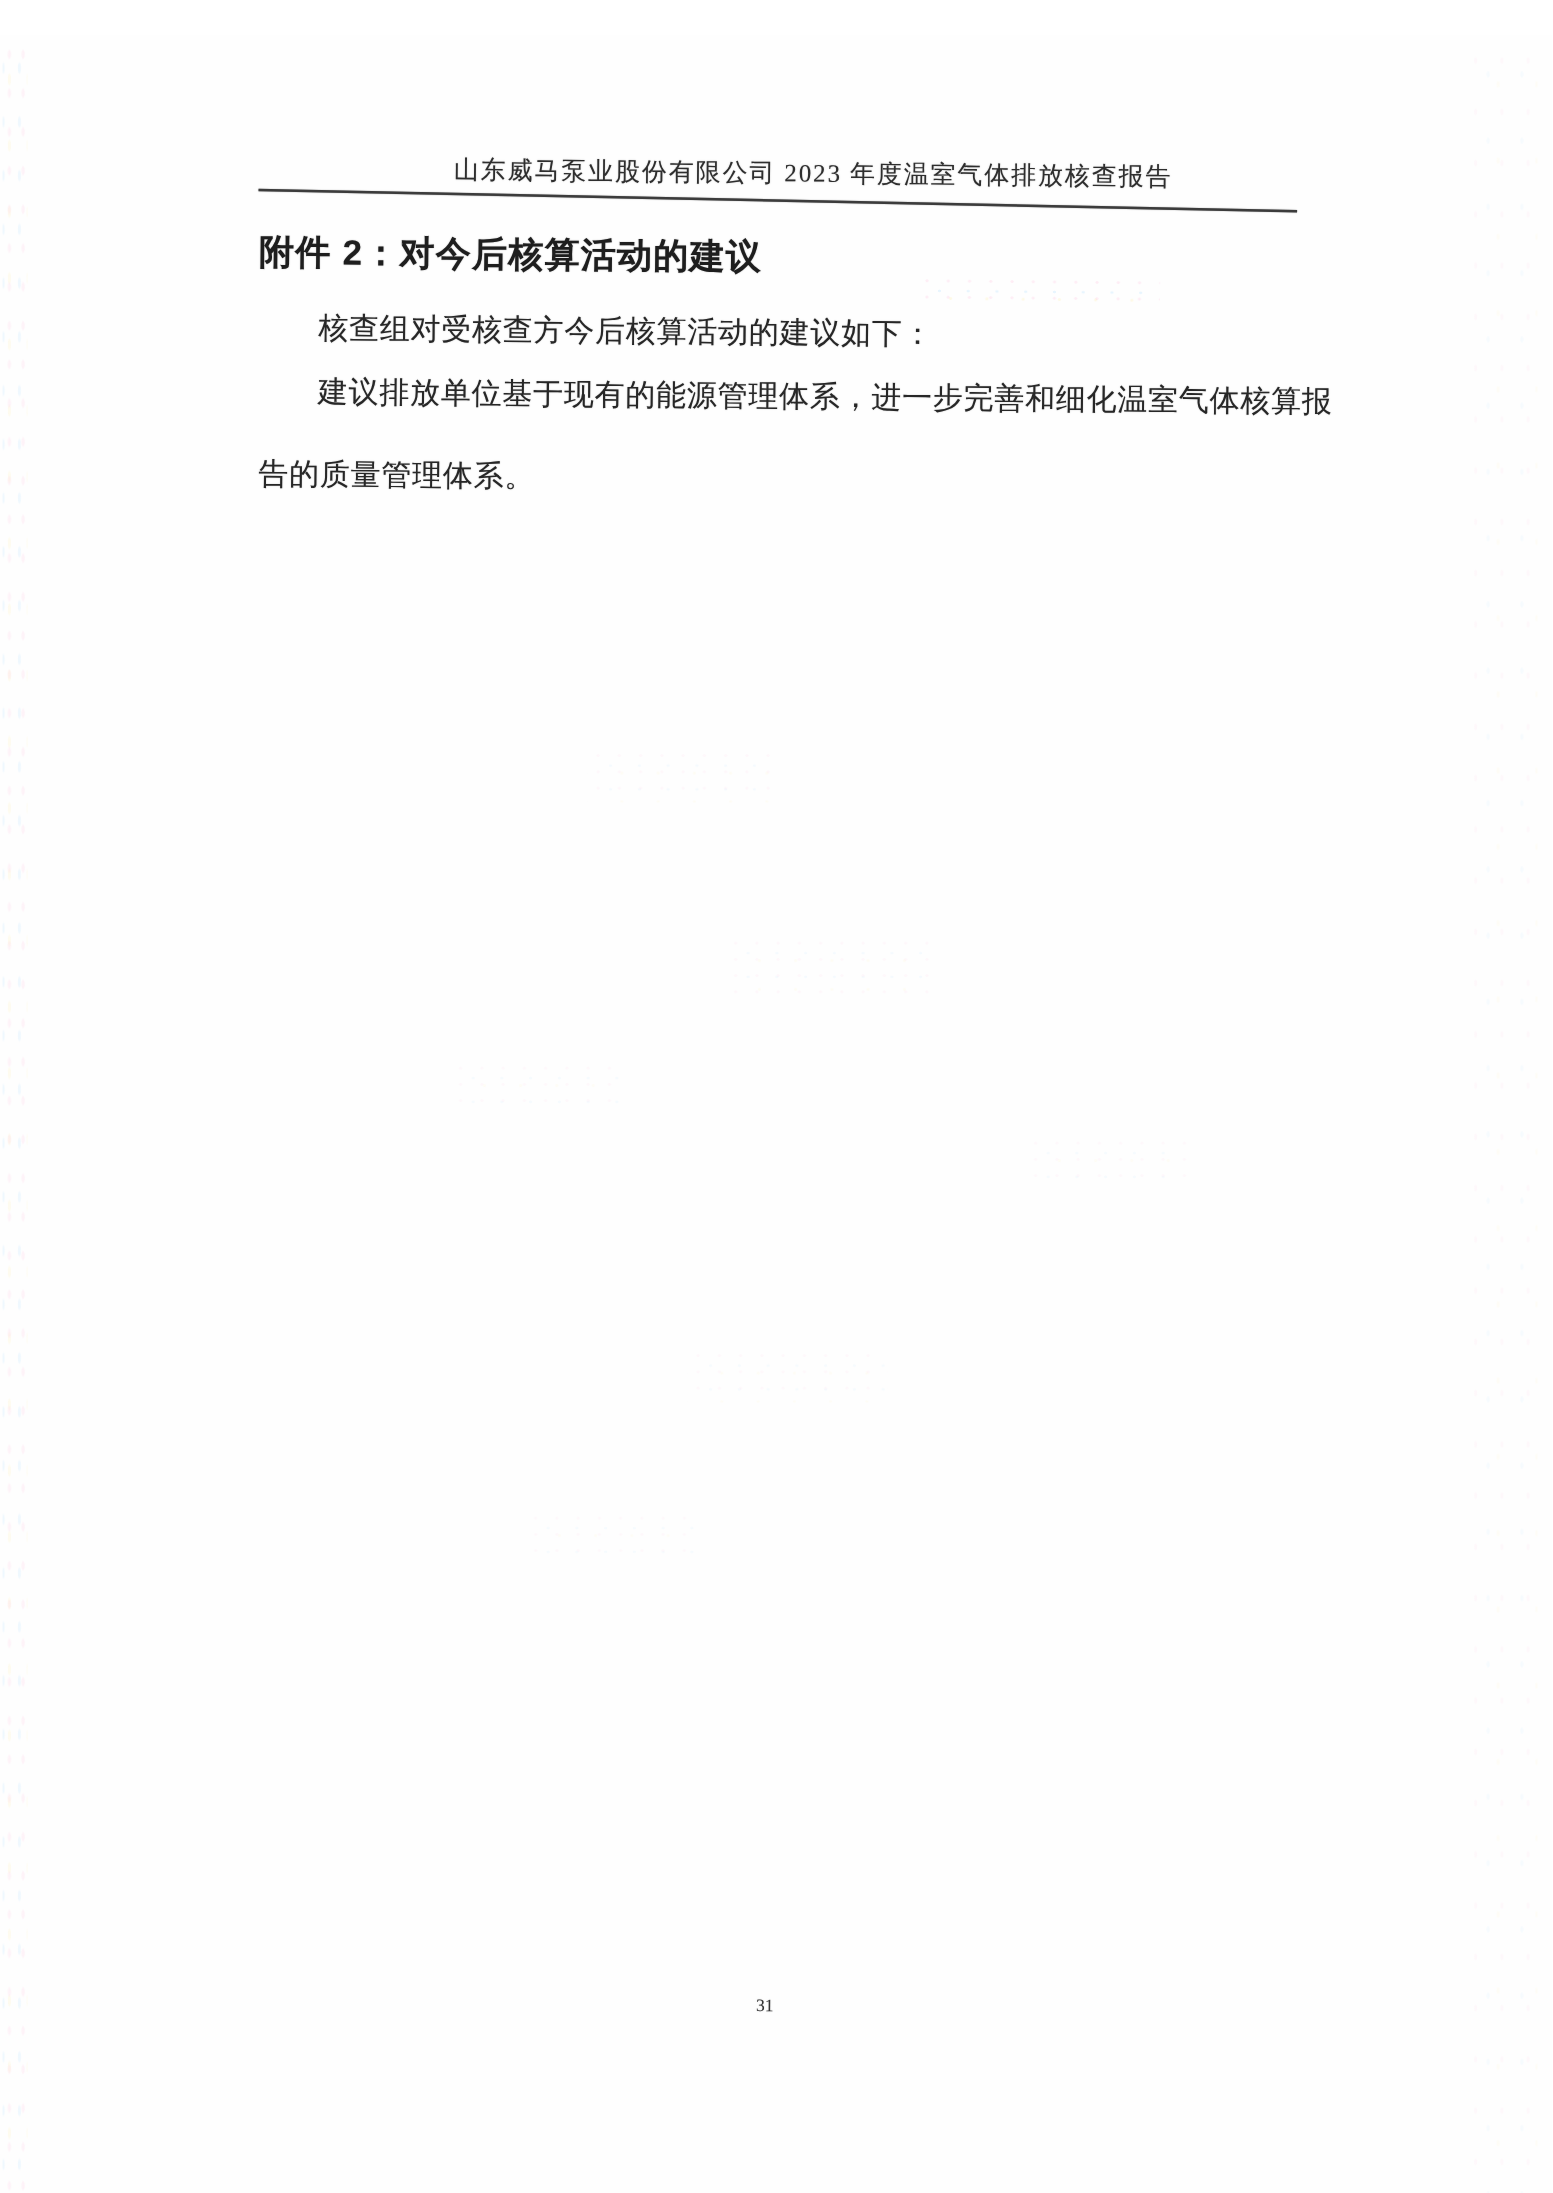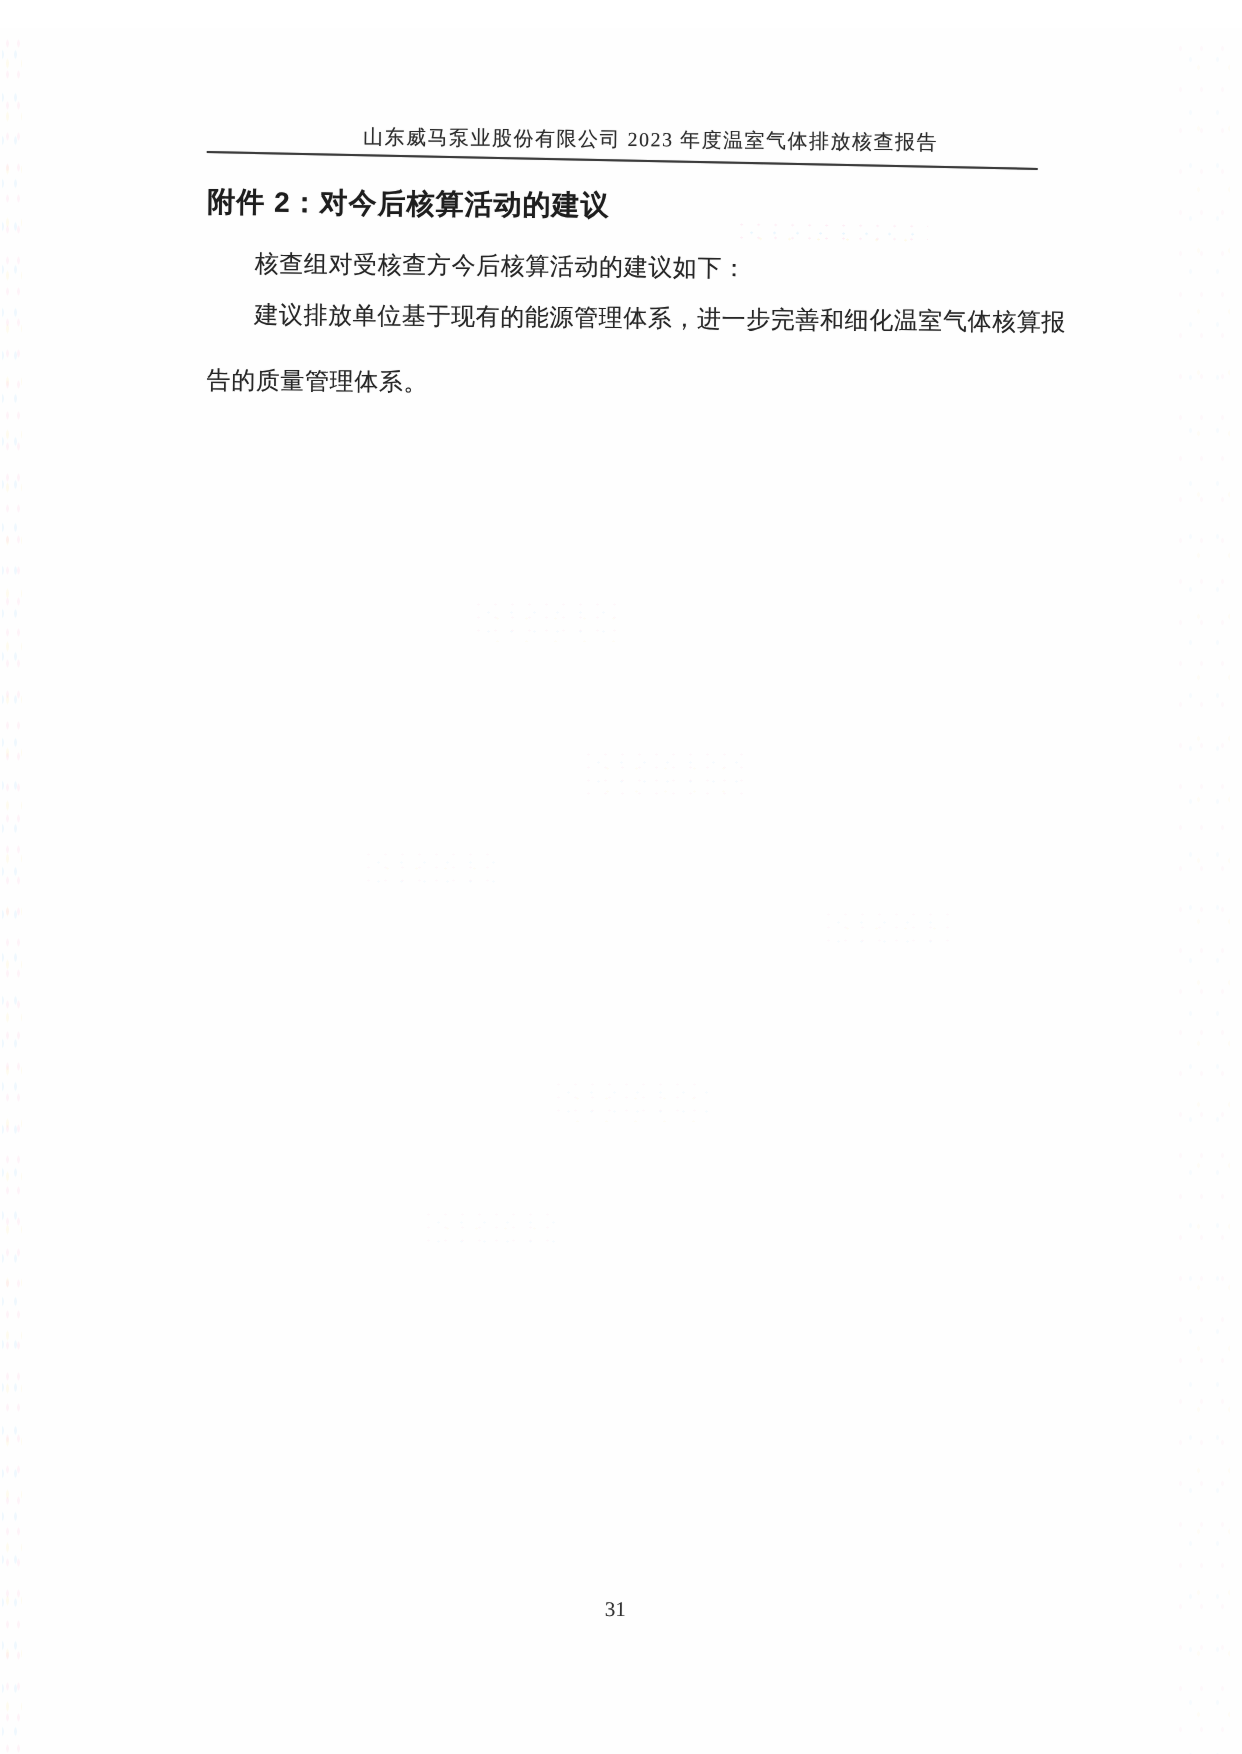--- a/index.html
+++ b/index.html
@@ -70,21 +70,21 @@
     color: #272727;
     text-shadow: 0 0 1px rgba(80,80,80,0.45);
   }
   .para-1   { left: 257px; top: 221px; }
   .para-2a  { left: 257px; top: 272px; }
   .para-2b  { left: 210px; top: 338px; }
   .page-number {
     position: absolute;
     left: 620px;
     top: 1565px;
-    font-size: 21px;
+    font-size: 14px;
     line-height: 1;
     color: #333333;
     text-shadow: 0 0 1px rgba(90,90,90,0.4);
   }
   
   .noise {
     position: absolute;
     pointer-events: none;
     background-image:
       radial-gradient(rgba(255,150,200,0.30) 1px, transparent 1.6px),

